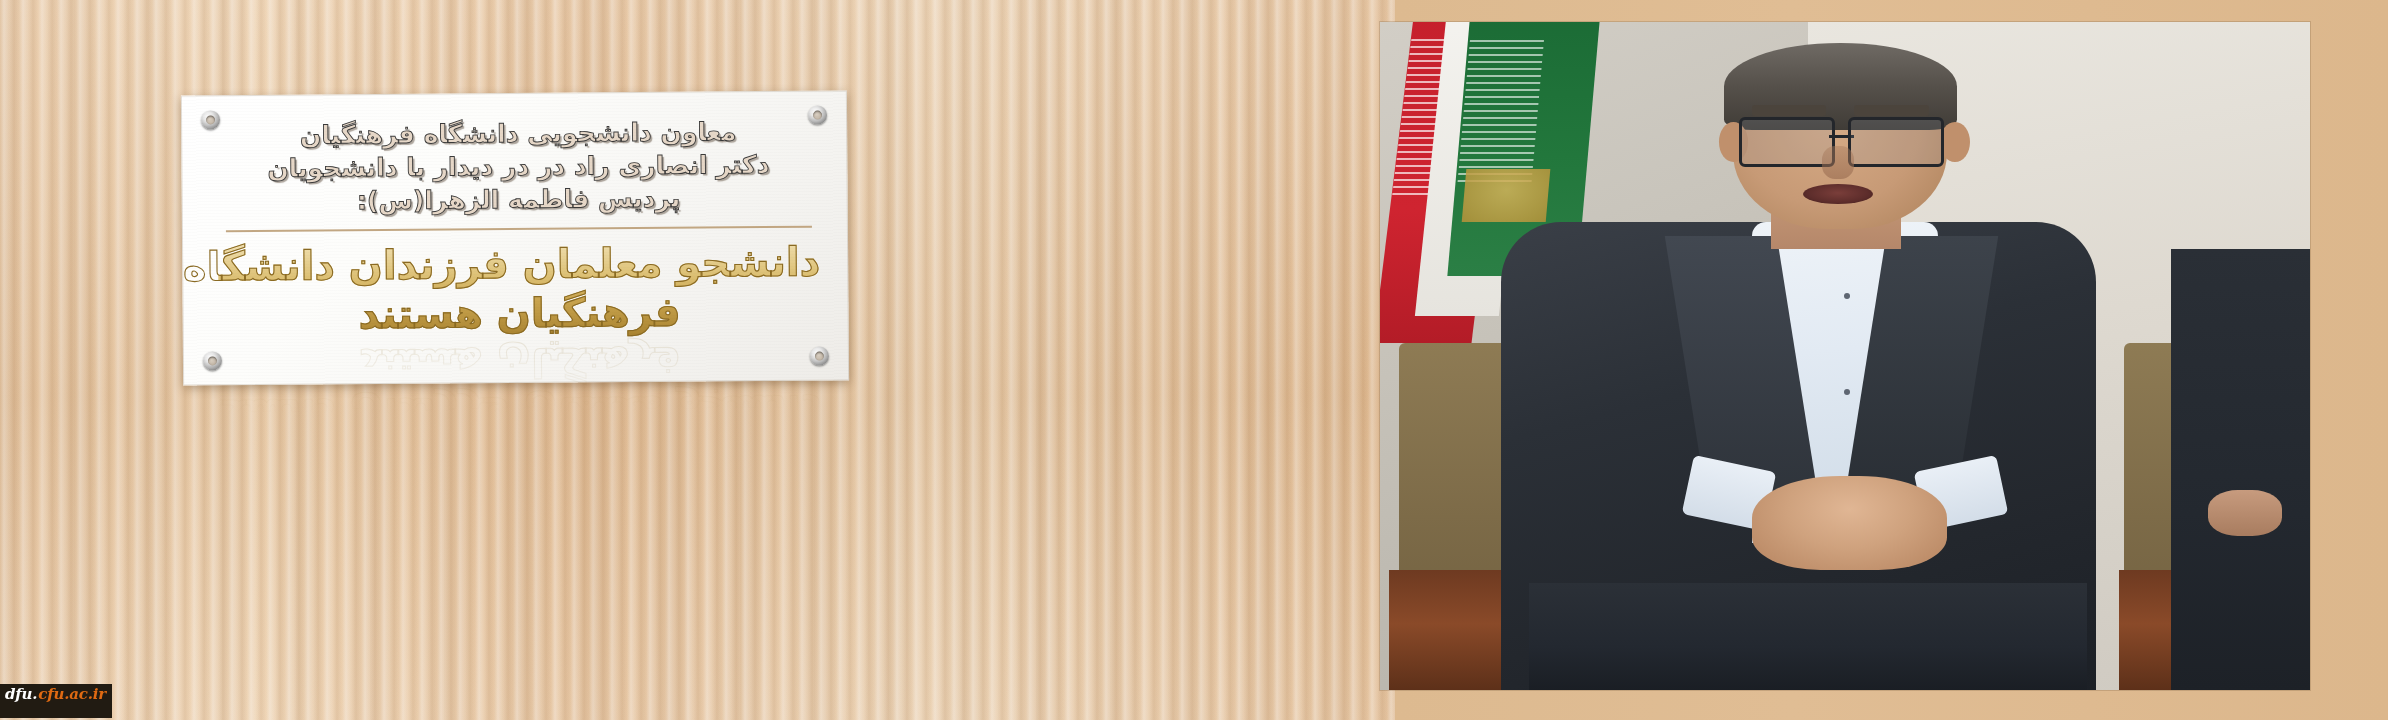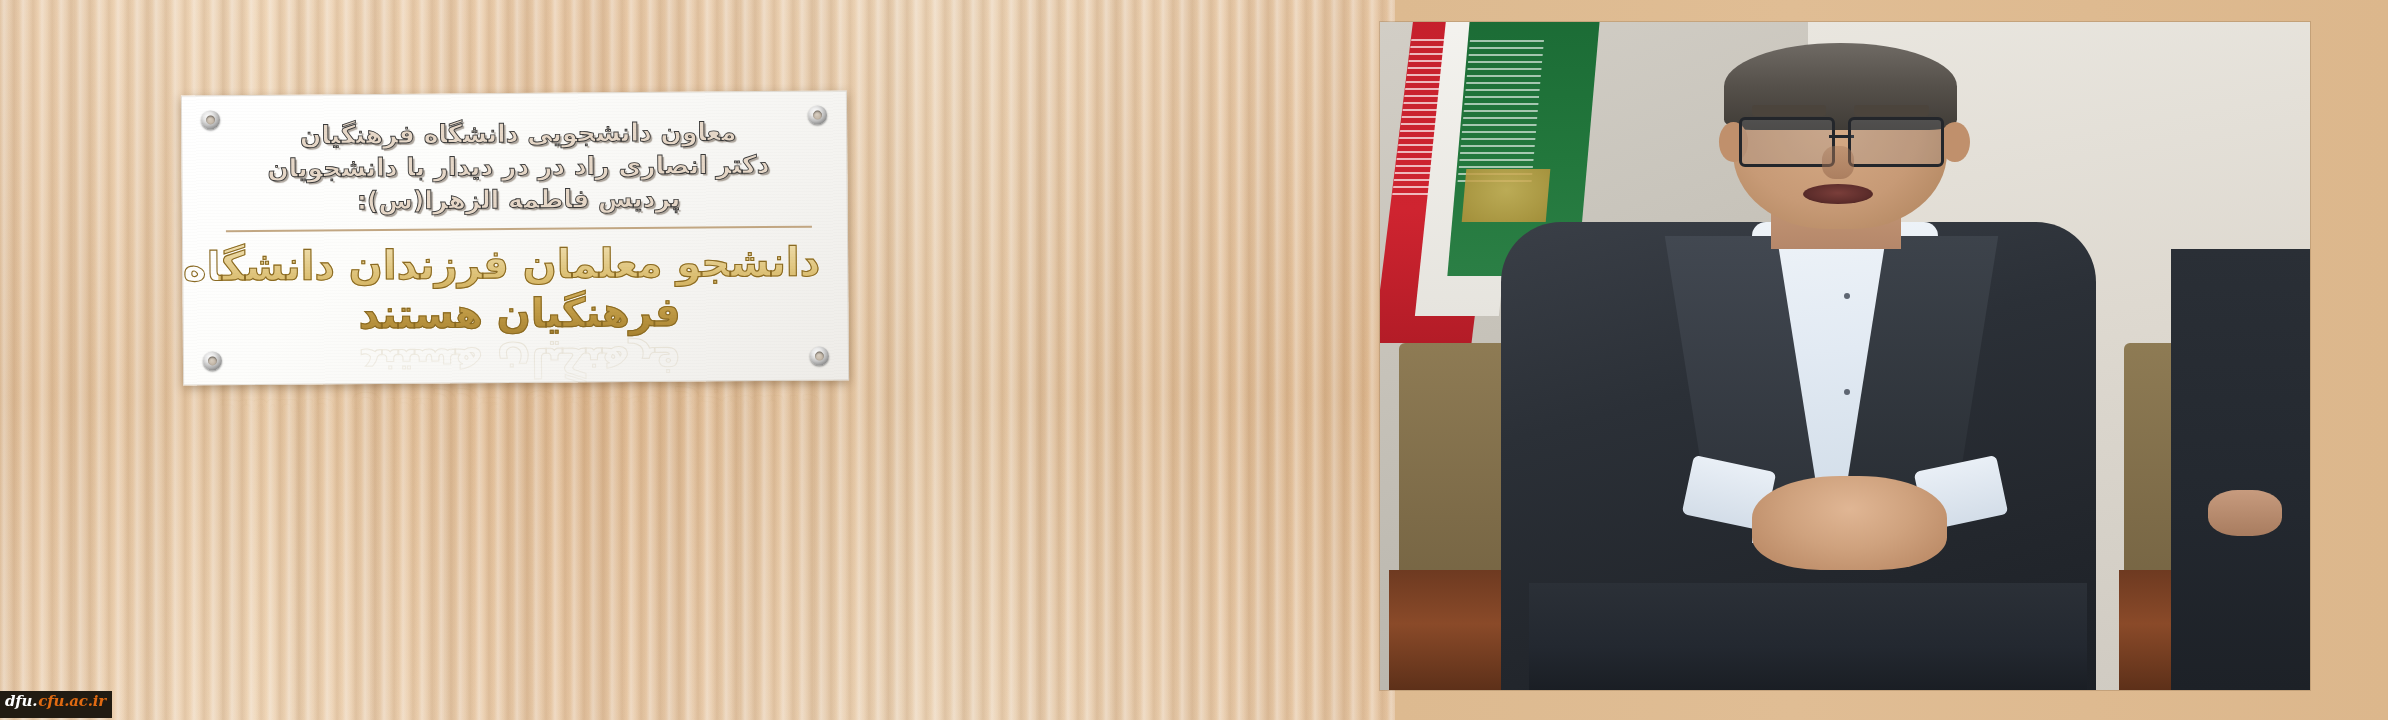--- a/index.html
+++ b/index.html
@@ -225,21 +225,21 @@
   .p-cuff-r{position:absolute;left:58%;top:66%;width:9%;height:9%;
     background:linear-gradient(180deg,#e9eff6,#d3dde8);border-radius:6px;transform:rotate(-12deg);}
   .p-lap{position:absolute;left:16%;top:84%;width:60%;height:16%;
     background:linear-gradient(180deg,#2b3037 0%,#232830 60%,#1a1e24 100%);}
 
   
   .watermark{
     position:absolute;
     left:0;bottom:2px;
     background:#211b12;
-    padding:3px 6px 9px 5px;
+    padding:3px 6px 16px 5px;
     display:flex;align-items:baseline;gap:1px;
     font-family:"DejaVu Serif","Liberation Serif",serif;
     font-style:italic;font-weight:bold;
     font-size:15px;line-height:1;
     letter-spacing:-0.2px;
   }
   .wm-a{color:#ffffff;}
   .wm-b{color:#e06a12;}
 </style>
 </head>

